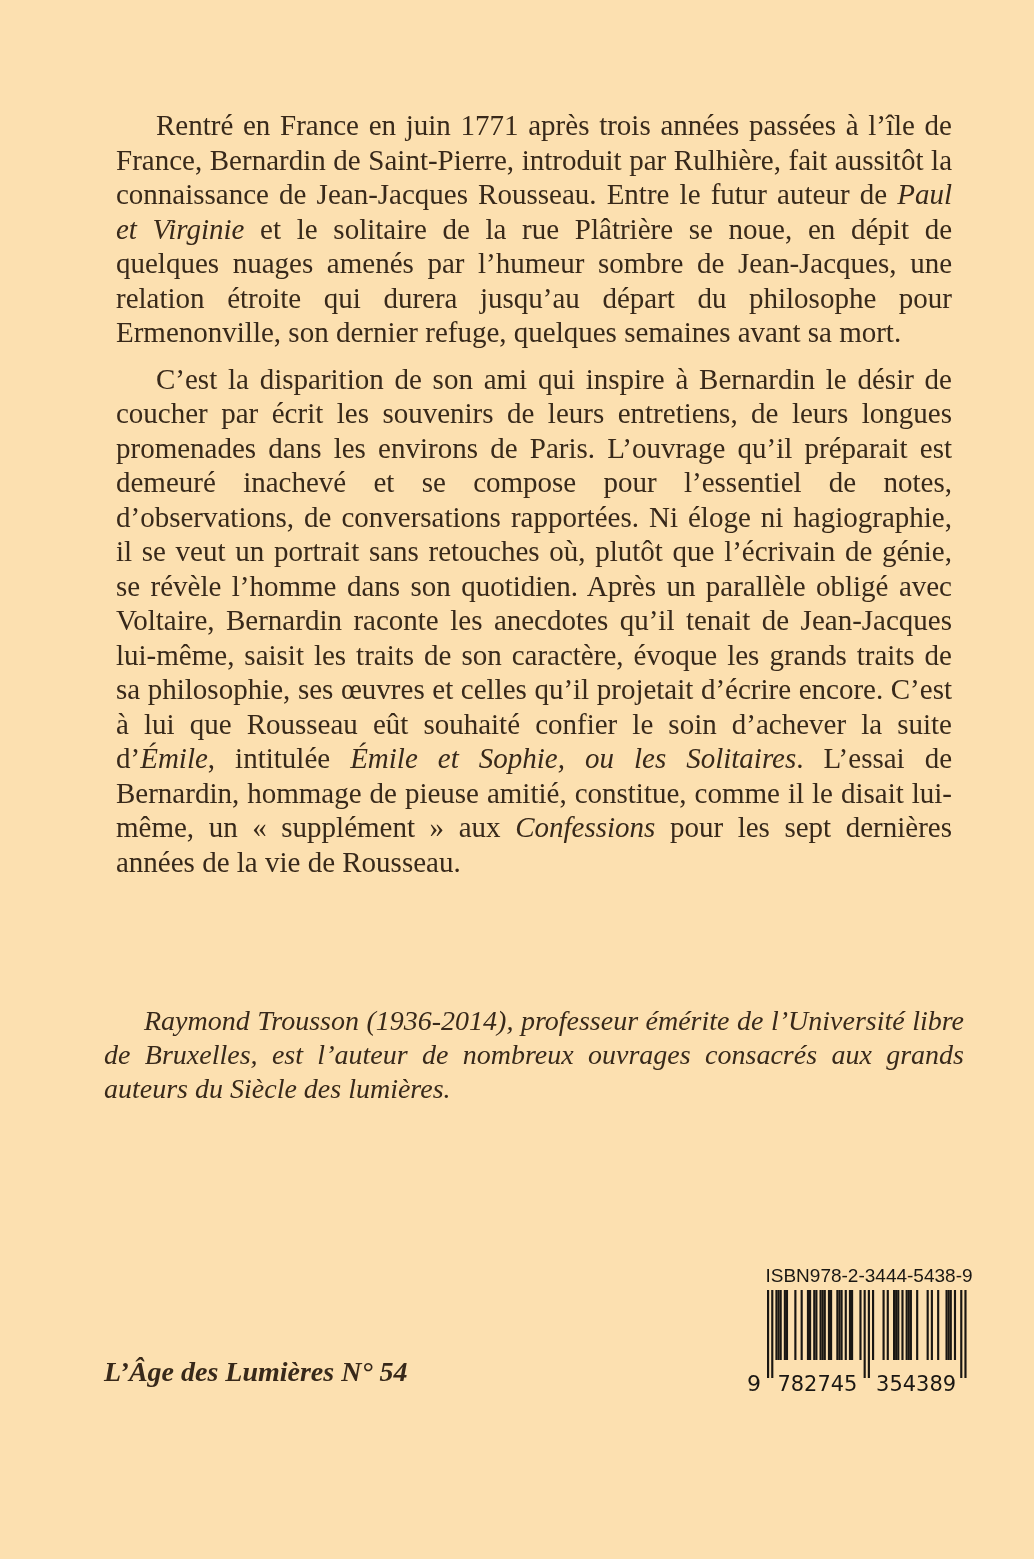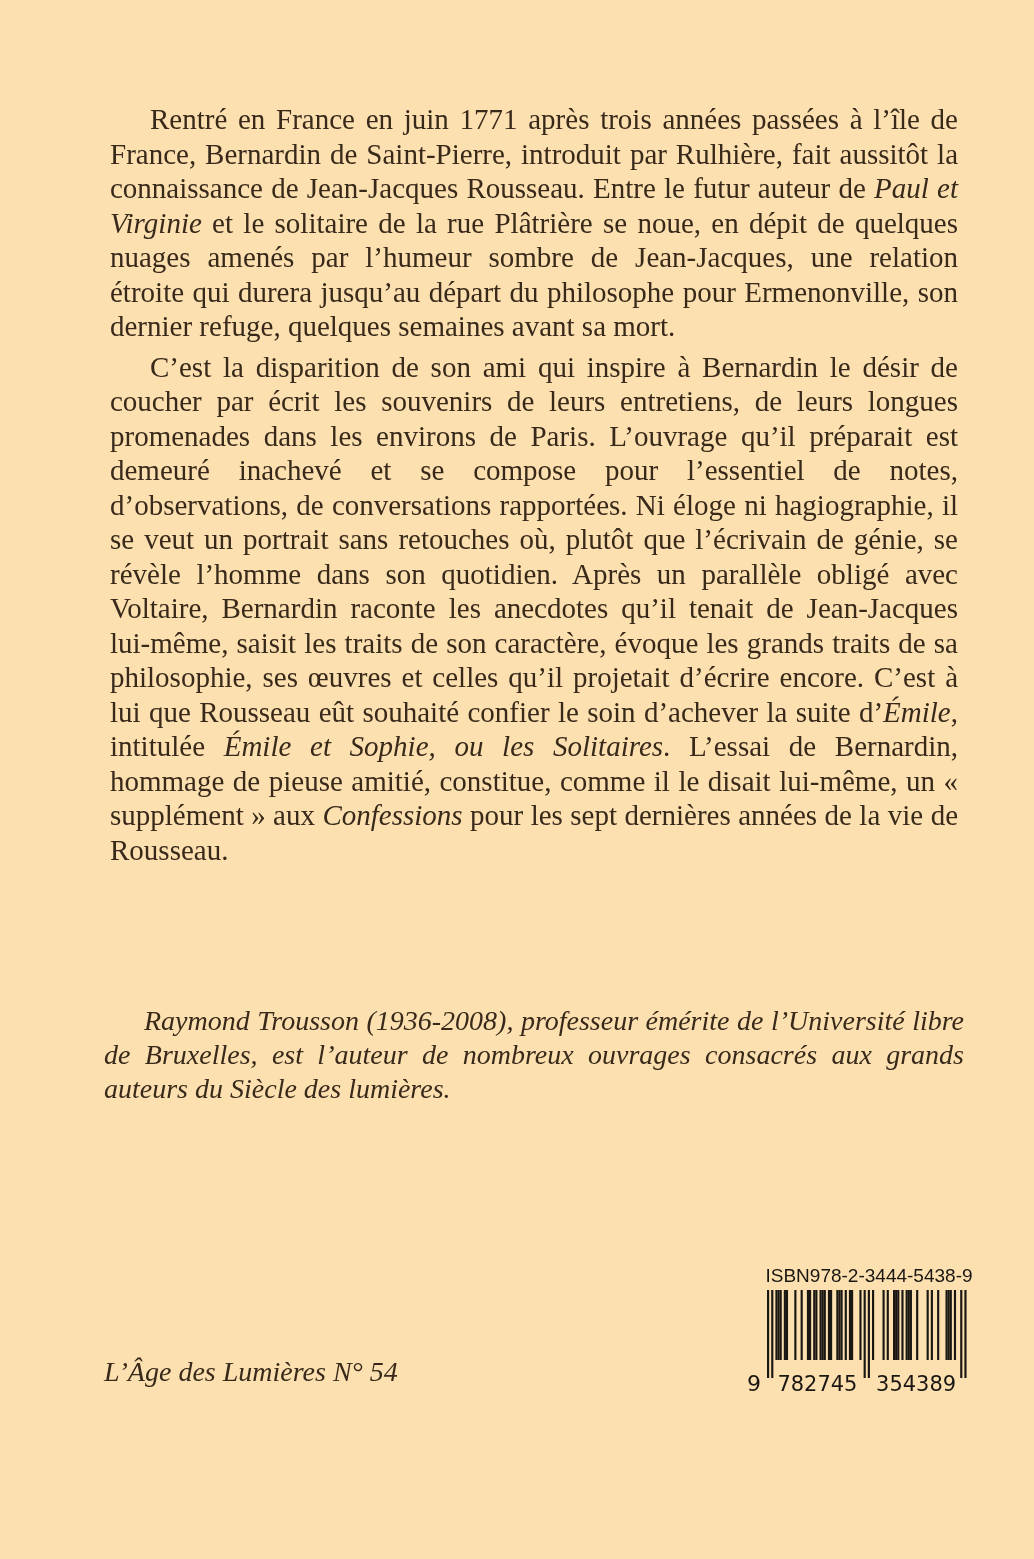--- a/index.html
+++ b/index.html
@@ -15,41 +15,42 @@
   .synopsis {
     position: absolute;
     left: 104px;
     top: 96px;
     width: 860px;
     font-size: 29px;
     line-height: 34.5px;
     text-align: justify;
   }
   .synopsis p {
-    margin: 6px;
+    margin: 12px;
     text-indent: 40px;
   }
   .author-note {
     position: absolute;
     left: 104px;
     top: 1004px;
     width: 860px;
     font-size: 28px;
     line-height: 34px;
     text-align: justify;
     font-style: italic;
   }
   .author-note p { margin: 0; text-indent: 40px; }
   .collection {
     position: absolute;
     left: 104px;
     top: 1356px;
     font-size: 28px;
     font-style: italic;
     white-space: nowrap;
+    font-weight: bold;
   }
   .barcode-block {
     position: absolute;
     left: 745px;
     top: 1264px;
     width: 226px;
   }
   .isbn-line {
     box-sizing: border-box;
     width: 204px;
@@ -69,21 +70,21 @@
 <body>
 
 <div class="page" style="--page-bg: #FCE0B0; --ink: #38291A; --barcode-ink: #1A1713;">
 
   <div class="synopsis" id="synopsis">
       <p><span>Rentré en France en juin 1771 après trois années passées à l’île de France, Bernardin de Saint-Pierre, introduit par Rulhière, fait aussitôt la connaissance de Jean-Jacques Rousseau. Entre le futur auteur de </span><em>Paul et Virginie</em><span> et le solitaire de la rue Plâtrière se noue, en dépit de quelques nuages amenés par l’humeur sombre de Jean-Jacques, une relation étroite qui durera jusqu’au départ du philosophe pour Ermenonville, son dernier refuge, quelques semaines avant sa mort.</span></p>
       <p><span>C’est la disparition de son ami qui inspire à Bernardin le désir de coucher par écrit les souvenirs de leurs entretiens, de leurs longues promenades dans les environs de Paris. L’ouvrage qu’il préparait est demeuré inachevé et se compose pour l’essentiel de notes, d’observations, de conversations rapportées. Ni éloge ni hagiographie, il se veut un portrait sans retouches où, plutôt que l’écrivain de génie, se révèle l’homme dans son quotidien. Après un parallèle obligé avec Voltaire, Bernardin raconte les anecdotes qu’il tenait de Jean-Jacques lui-même, saisit les traits de son caractère, évoque les grands traits de sa philosophie, ses œuvres et celles qu’il projetait d’écrire encore. C’est à lui que Rousseau eût souhaité confier le soin d’achever la suite d’</span><em>Émile</em><span>, intitulée </span><em>Émile et Sophie, ou les Solitaires</em><span>. L’essai de Bernardin, hommage de pieuse amitié, constitue, comme il le disait lui-même, un « supplément » aux </span><em>Confessions</em><span> pour les sept dernières années de la vie de Rousseau.</span></p>
     </div>
 
   <div class="author-note" id="authorNote">
-      <p><em>Raymond Trousson (1936-2008), professeur émérite de l’Université libre de Bruxelles, est l’auteur de nombreux ouvrages consacrés aux grands auteurs du Siècle des lumières.</em></p>
+      <p><em>Raymond Trousson (1936-2014), professeur émérite de l’Université libre de Bruxelles, est l’auteur de nombreux ouvrages consacrés aux grands auteurs du Siècle des lumières.</em></p>
     </div>
 
   <div class="collection">L’Âge des Lumières N° 54</div>
 
   <div class="barcode-block">
     <div class="isbn-line">
       <span>ISBN</span>
       <span>978-2-3444-5438-9</span>
     </div>
     <svg class="barcode-svg" id="barcode" width="226" height="104" viewBox="0 0 226 104">

